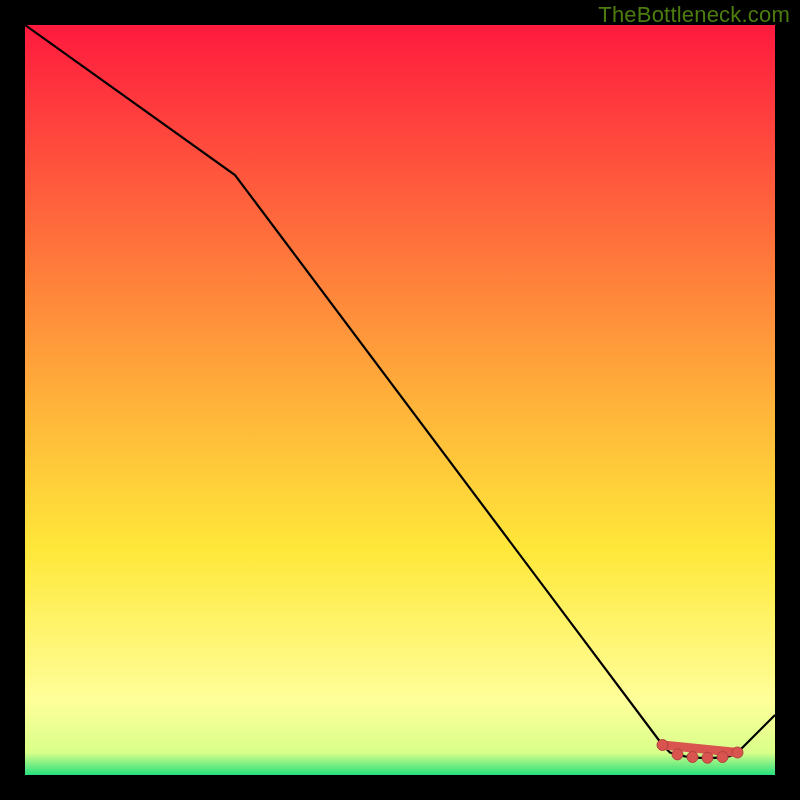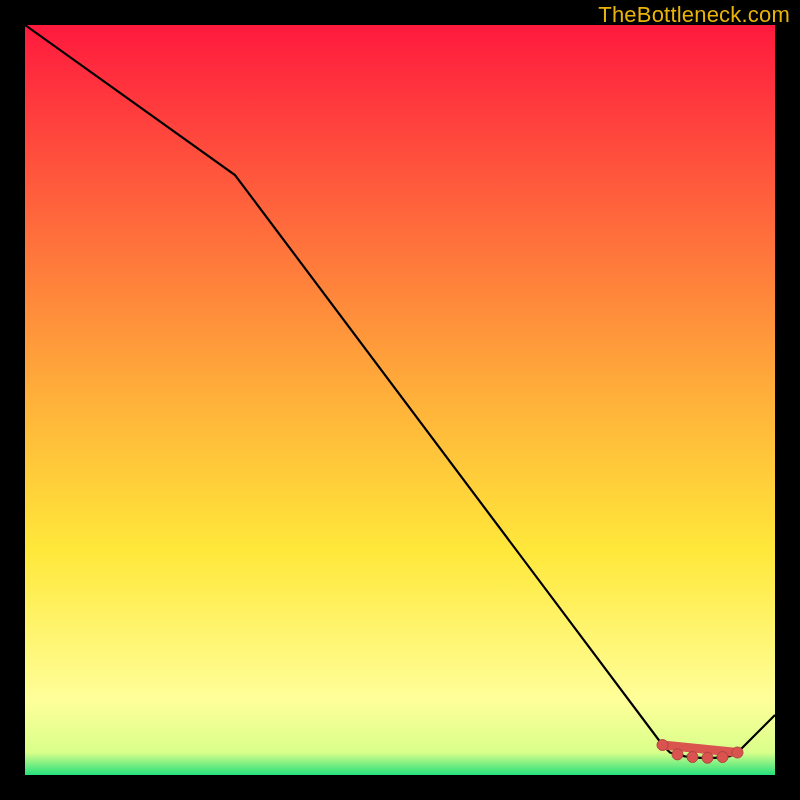--- a/index.html
+++ b/index.html
@@ -13,21 +13,21 @@
   .outer {
     width: 800px;
     height: 800px;
     background: #000000;
     position: relative;
   }
   .watermark {
     position: absolute;
     top: 2px;
     right: 10px;
-    color: #eab308;
+    color: #4d7c0f;
     font-family: Arial, Helvetica, sans-serif;
     font-size: 22px;
     letter-spacing: 0.2px;
   }
   .plot {
     position: absolute;
     left: 25px;
     top: 25px;
     width: 750px;
     height: 750px;

